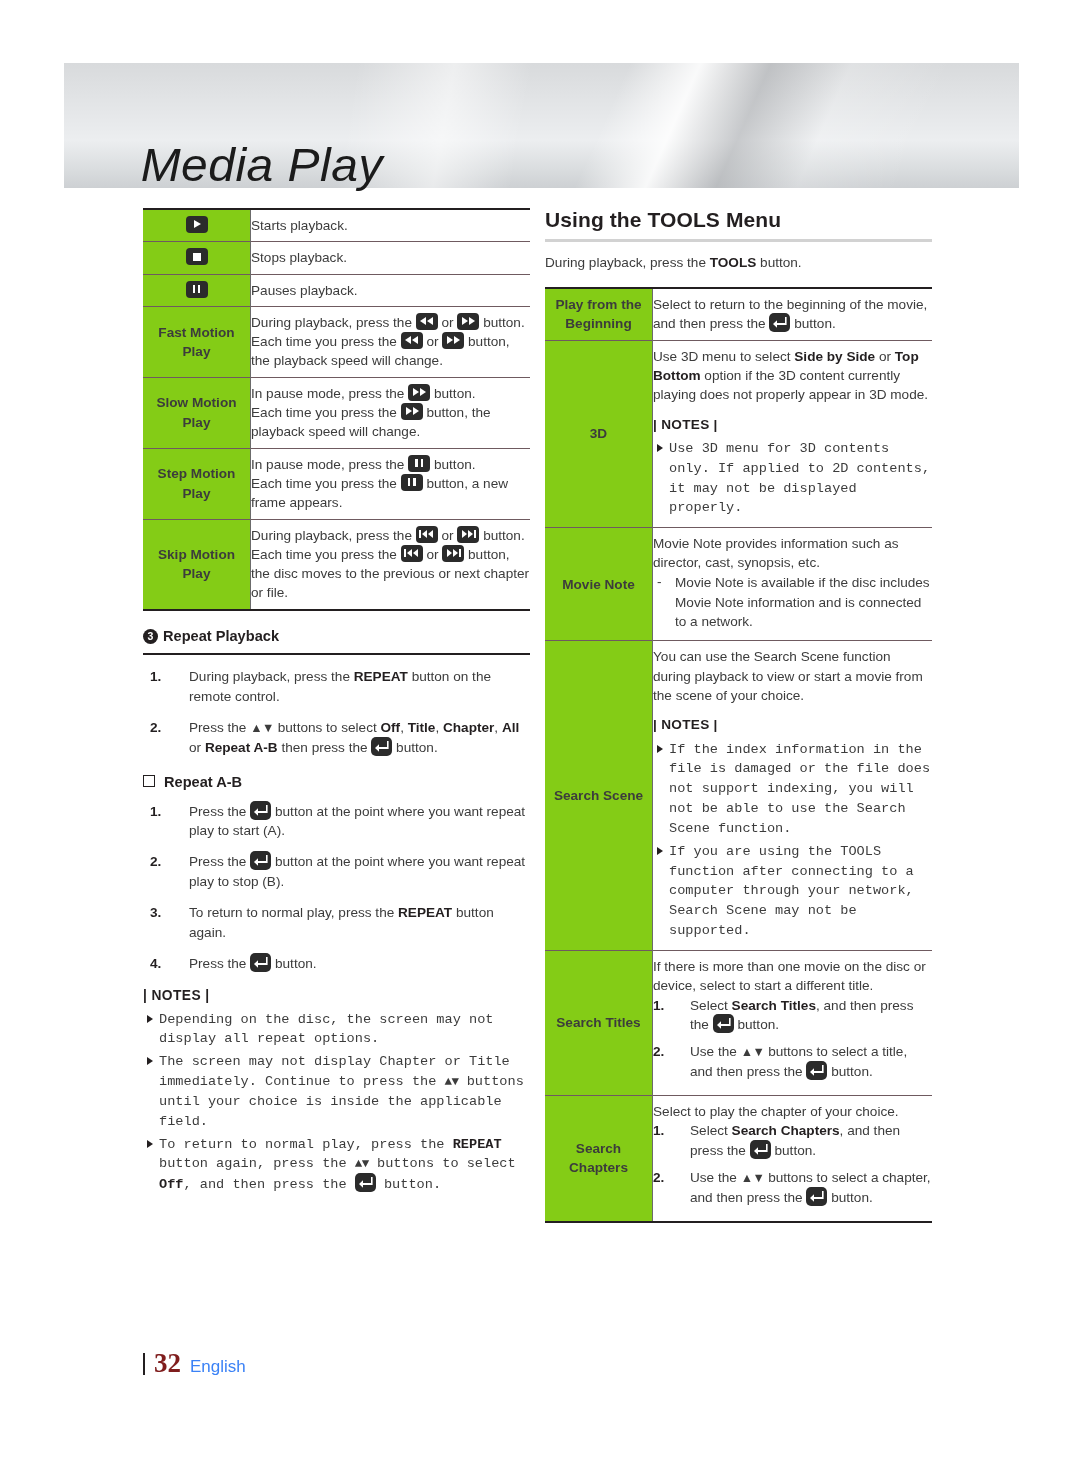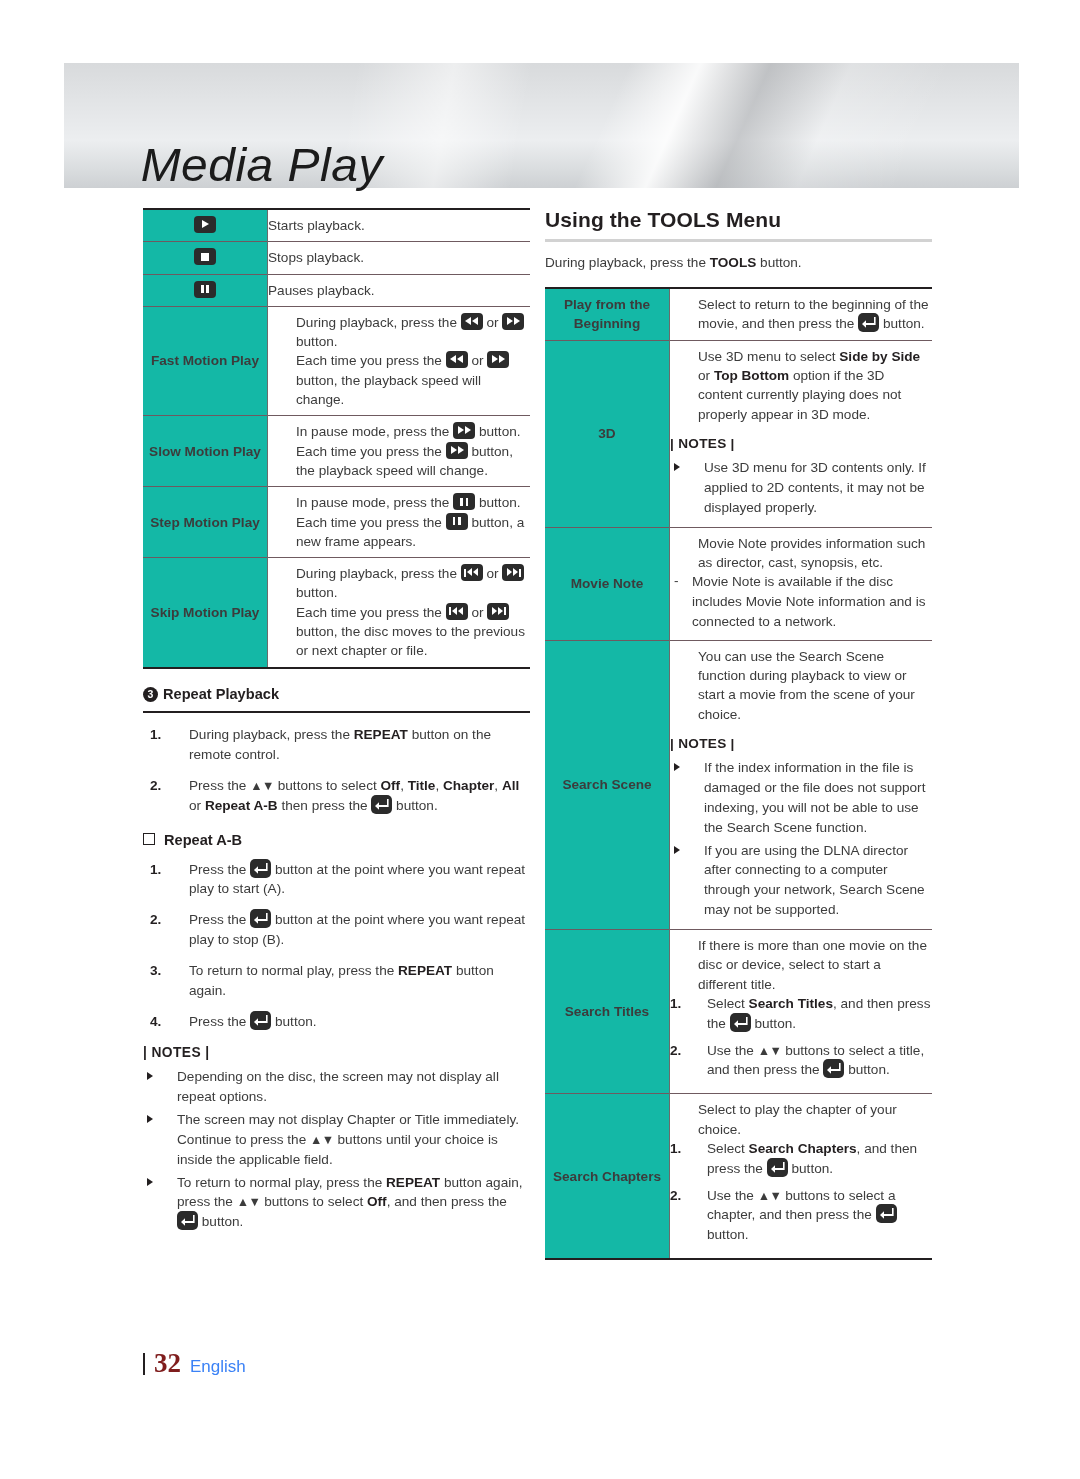--- a/index.html
+++ b/index.html
@@ -54,32 +54,32 @@
     vertical-align:middle;
     padding:6px 0;
     font-size:13.6px;
     line-height:1.42;
     color:#3c3c3c;
   }
   table.spec tr{border-bottom:1px solid #6f5a60;}
   table.spec tr:first-child{border-top:2.5px solid #231f20;}
   table.spec tr:last-child{border-bottom:2.5px solid #231f20;}
   td.key{
-    background:#14b8a6;
-    width:124px;
+    background:#84cc16;
+    width:107px;
     text-align:center;
     font-weight:bold;
     color:#231f20;
     font-size:13.6px;
     padding:7px 5px;
     line-height:1.35;
     border-right:1.6px solid #6b6b6b;
   }
   td.val{padding-left:13px;padding-right:4px;}
-  td.val p{margin:0;padding-left:28px;}
+  td.val p{margin:0;}
 
   
   .btn{
     display:inline-block;
     width:20px;height:15px;
     background:#2b2b2b;
     border-radius:3px;
     vertical-align:-2px;
     position:relative;
     margin:0 1px;
@@ -169,21 +169,21 @@
   ol.steps.inner li .num{left:0;}
 
   
   .notes-label{
     font-size:13.8px;font-weight:bold;color:#231f20;
     margin:14px 0 7px 0;letter-spacing:.4px;
   }
   ul.notes{list-style:none;margin:0;padding:0;}
   ul.notes li{
     font-size:13.6px;line-height:1.46;color:#3c3c3c;
-    padding-left:34px;position:relative;margin-bottom:3px;
+    padding-left:16px;position:relative;margin-bottom:3px;font-family:Liberation Mono, monospace;
   }
   ul.notes li .tri{
     position:absolute;left:4px;top:5px;
     width:0;height:0;border-left:6px solid #231f20;
     border-top:4px solid transparent;border-bottom:4px solid transparent;
   }
   ul.dashnotes{list-style:none;margin:0;padding:0;}
   ul.dashnotes li{
     font-size:13.6px;line-height:1.46;color:#3c3c3c;
     padding-left:22px;position:relative;margin-bottom:2px;
@@ -365,21 +365,21 @@
       </td>
     </tr>
 
     <tr>
       <td class="key">Search Scene</td>
       <td class="val">
         <p><span>You can use the Search Scene function during playback to view or start a movie from the scene of your choice.</span></p>
         <div class="cell-notes-label">| NOTES |</div>
         <ul class="notes">
           <li><span class="tri"></span><span>If the index information in the file is damaged or the file does not support indexing, you will not be able to use the Search Scene function.</span></li>
-          <li><span class="tri"></span><span>If you are using the DLNA director after connecting to a computer through your network, Search Scene may not be supported.</span></li>
+          <li><span class="tri"></span><span>If you are using the TOOLS function after connecting to a computer through your network, Search Scene may not be supported.</span></li>
         </ul>
       </td>
     </tr>
 
     <tr>
       <td class="key">Search Titles</td>
       <td class="val">
         <p><span>If there is more than one movie on the disc or device, select to start a different title.</span></p>
         <ol class="steps inner">
           <li><span class="num">1.</span><span>Select </span><b>Search Titles</b><span>, and then press the </span><span class="btn enter"><svg width="15" height="13" viewBox="0 0 15 13">

